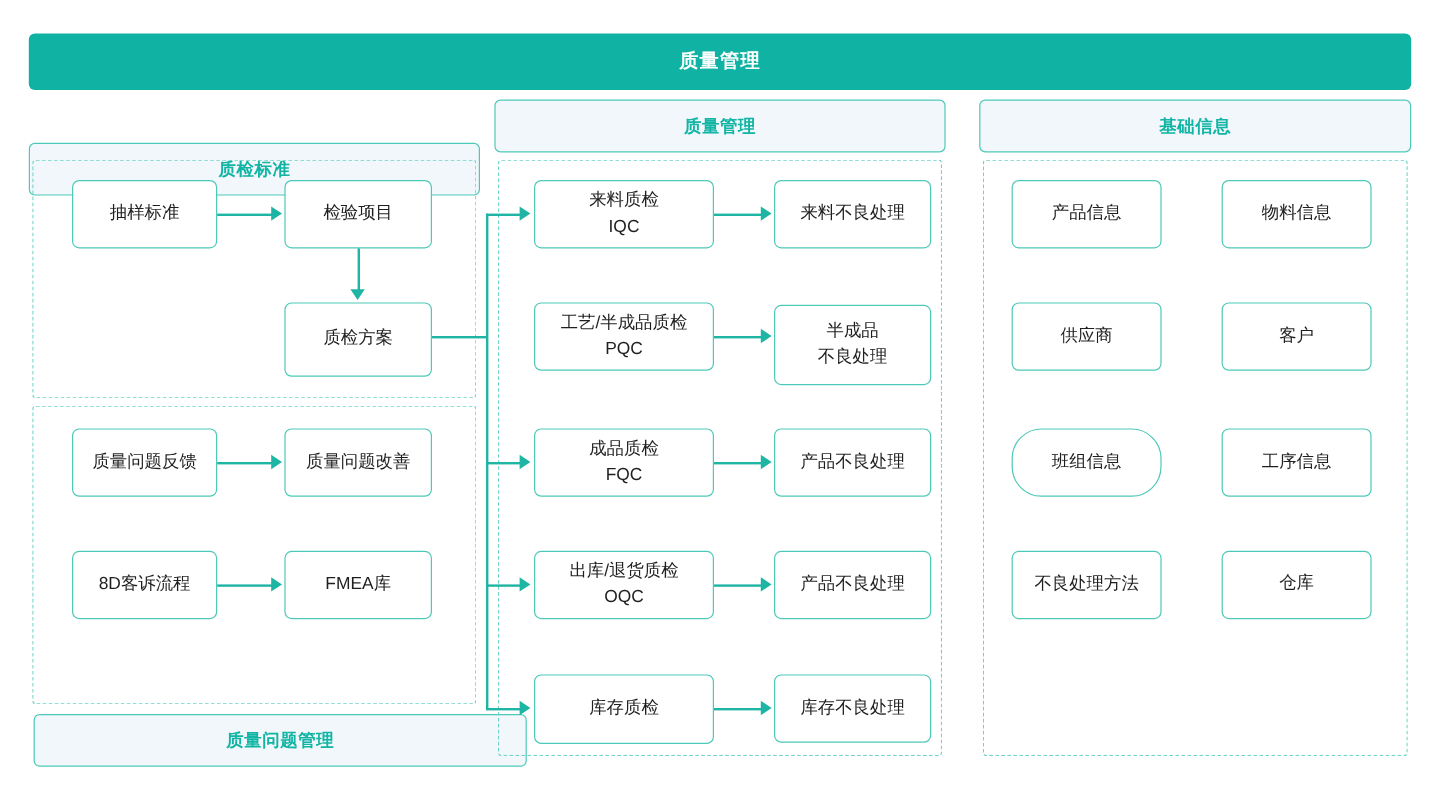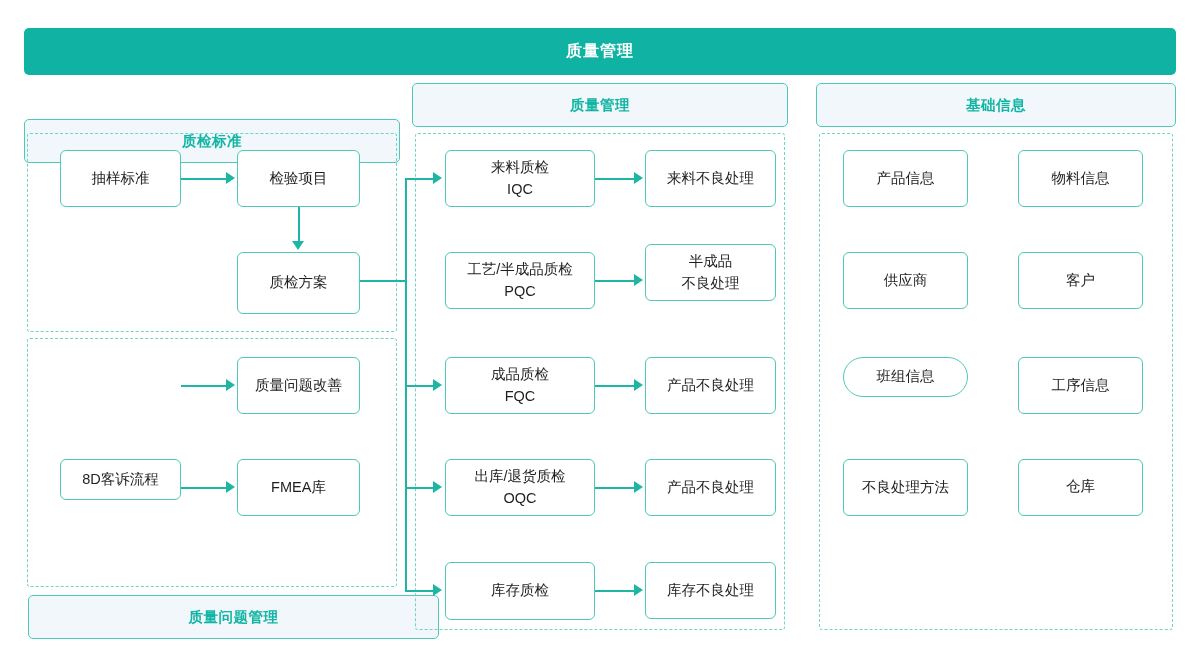--- a/index.html
+++ b/index.html
@@ -86,22 +86,23 @@
 
   <div class="col-head" style="left:24px; top:83px; width:376px;margin-top:36px;">质检标准</div>
 
   <div class="dashed" style="left:27px; top:133px; width:370px; height:199px;"></div>
   <div class="dashed" style="left:27px; top:338px; width:370px; height:249px;"></div>
 
   <div class="node" style="left:60px; top:150px; width:121px; height:57px;">抽样标准</div>
   <div class="node" style="left:237px; top:150px; width:123px; height:57px;">检验项目</div>
   <div class="node" style="left:237px; top:252px; width:123px; height:62px;">质检方案</div>
 
+  <div class="node" style="left:60px; top:357px; width:121px; height:57px;">质量问题反馈</div>
   <div class="node" style="left:237px; top:357px; width:123px; height:57px;">质量问题改善</div>
-  <div class="node" style="left:60px; top:459px; width:121px; height:41px;">8D客诉流程</div>
+  <div class="node" style="left:60px; top:459px; width:121px; height:57px;">8D客诉流程</div>
   <div class="node" style="left:237px; top:459px; width:123px; height:57px;">FMEA库</div>
 
   <div class="col-head" style="left:28px; top:595px; width:411px;">质量问题管理</div>
 
   <div class="hline" style="left:181px; top:178px; width:47px;"></div>
   <div class="arrow-r" style="left:226px; top:172px;"></div>
 
   <div class="vline" style="left:298px; top:207px; height:36px;"></div>
   <div class="arrow-d" style="left:292px; top:241px;"></div>
 
@@ -117,21 +118,21 @@
 
   <div class="hline" style="left:360px; top:280px; width:46px;"></div>
   <div class="vline" style="left:405px; top:178px; height:413px;"></div>
 
   <div class="node" style="left:445px; top:150px; width:150px; height:57px;">来料质检
 IQC</div>
   <div class="node" style="left:645px; top:150px; width:131px; height:57px;">来料不良处理</div>
 
   <div class="node" style="left:445px; top:252px; width:150px; height:57px;">工艺/半成品质检
 PQC</div>
-  <div class="node" style="left:645px; top:244px; width:131px; height:57px;">半成品
+  <div class="node" style="left:645px; top:254px; width:131px; height:67px;">半成品
 不良处理</div>
 
   <div class="node" style="left:445px; top:357px; width:150px; height:57px;">成品质检
 FQC</div>
   <div class="node" style="left:645px; top:357px; width:131px; height:57px;">产品不良处理</div>
 
   <div class="node" style="left:445px; top:459px; width:150px; height:57px;">出库/退货质检
 OQC</div>
   <div class="node" style="left:645px; top:459px; width:131px; height:57px;">产品不良处理</div>
 
@@ -166,18 +167,18 @@
   <div class="arrow-r" style="left:634px; top:584px;"></div>
 
   <div class="col-head" style="left:816px; top:83px; width:360px;">基础信息</div>
 
   <div class="dashed" style="left:819px; top:133px; width:354px; height:497px;"></div>
 
   <div class="node" style="left:843px; top:150px; width:125px; height:57px;">产品信息</div>
   <div class="node" style="left:1018px; top:150px; width:125px; height:57px;">物料信息</div>
   <div class="node" style="left:843px; top:252px; width:125px; height:57px;">供应商</div>
   <div class="node" style="left:1018px; top:252px; width:125px; height:57px;">客户</div>
-  <div class="node" style="left:843px; top:357px; width:125px; height:40px;border-radius:25px;">班组信息</div>
+  <div class="node" style="left:843px; top:357px; width:125px; height:57px;border-radius:25px;">班组信息</div>
   <div class="node" style="left:1018px; top:357px; width:125px; height:57px;">工序信息</div>
   <div class="node" style="left:843px; top:459px; width:125px; height:57px;">不良处理方法</div>
   <div class="node" style="left:1018px; top:459px; width:125px; height:57px;font-family:Liberation Mono, monospace;">仓库</div>
 
 </div>
 
 </body></html>

